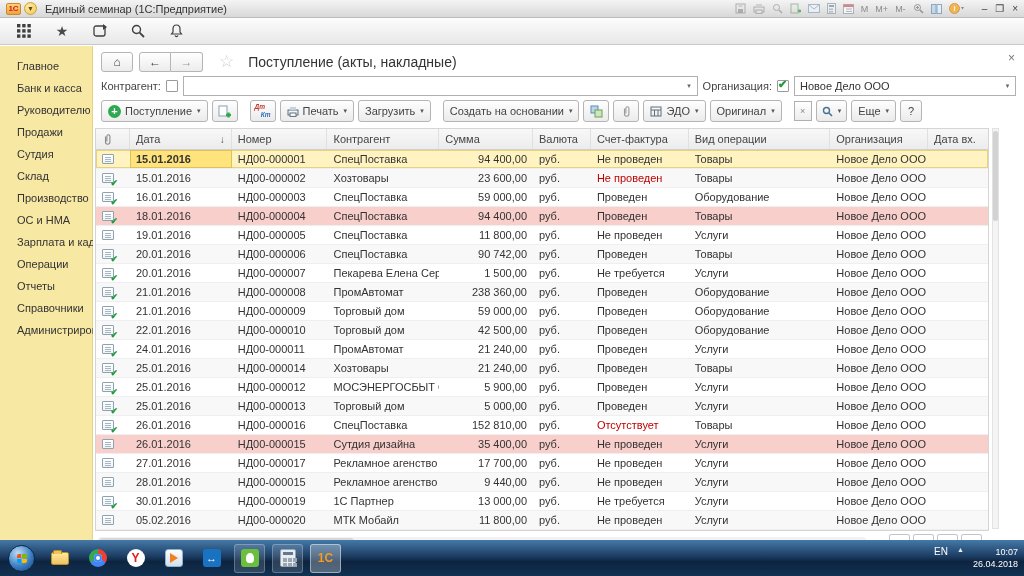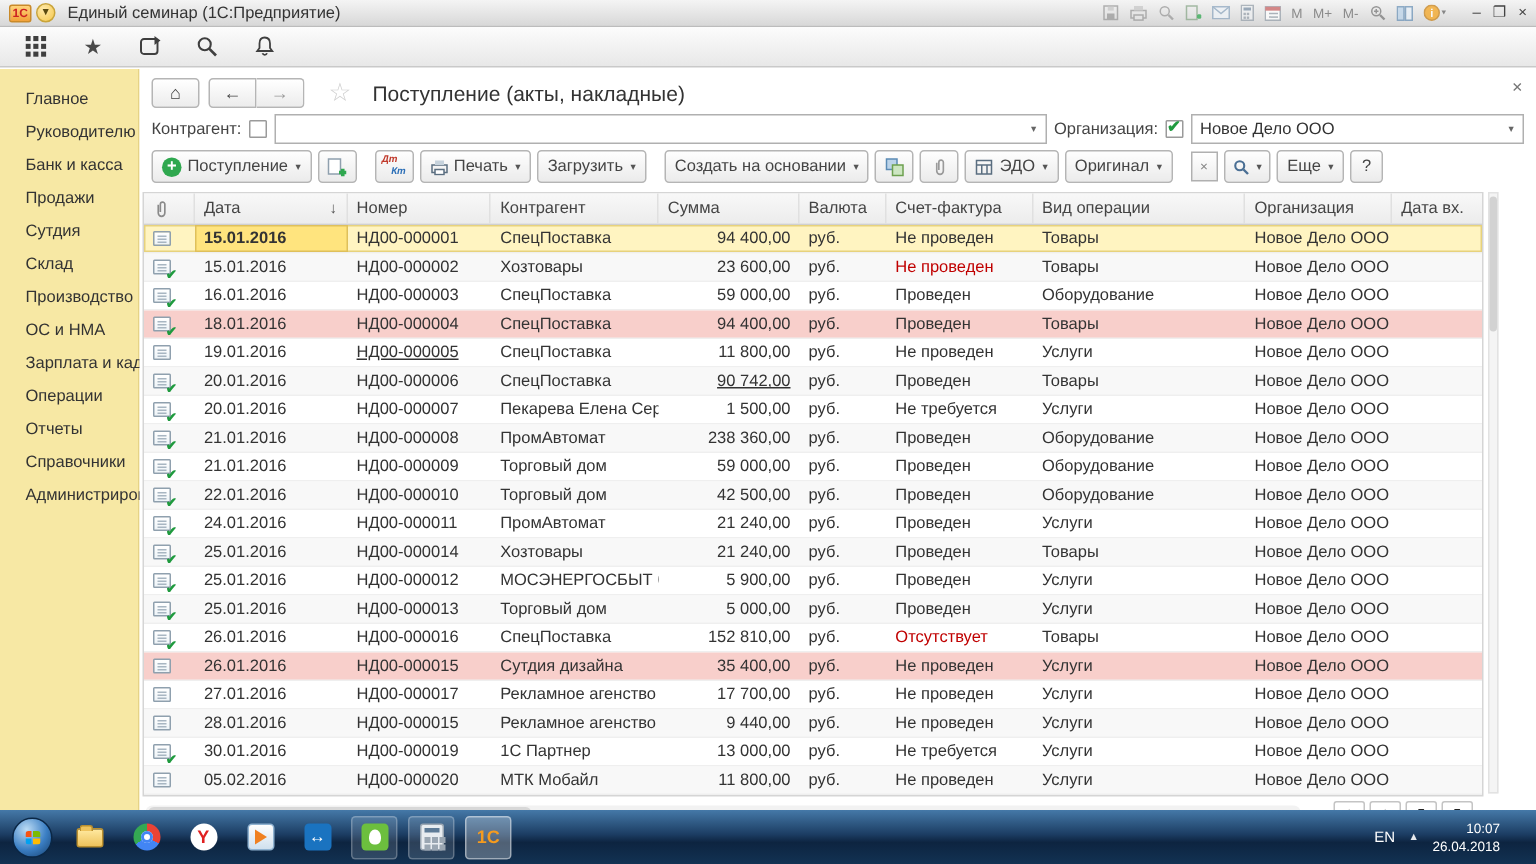--- a/index.html
+++ b/index.html
@@ -129,21 +129,21 @@
   .play{width:0;height:0;border-left:8px solid #f08020;border-top:5px solid transparent;border-bottom:5px solid transparent;}
   .tv{width:18px;height:18px;border-radius:3px;background:#1a73c0;color:#fff;font-size:11px;font-weight:bold;
       display:flex;align-items:center;justify-content:center;}
   .greenapp{width:18px;height:18px;border-radius:3px;background:#6cbf3e;display:flex;align-items:center;justify-content:center;}
   .greenapp i{width:8px;height:10px;background:#fff;border-radius:50% 50% 40% 40%;}
   .calc{width:16px;height:18px;border-radius:2px;background:#e8ecf0;border:1px solid #9aa6b2;position:relative;}
   .calc::before{content:"";position:absolute;top:2px;left:2px;right:2px;height:3px;background:#5d7a96;}
   .calc::after{content:"";position:absolute;top:8px;left:2px;width:4px;height:4px;background:#9aa6b2;
                box-shadow:5px 0 0 #9aa6b2,10px 0 0 #9aa6b2,0 5px 0 #9aa6b2,5px 5px 0 #9aa6b2,10px 5px 0 #9aa6b2;}
   .onec-task{color:#f59b1e;font-weight:bold;font-size:12px;}
-  .tray{margin-left:auto;display:flex;align-items:center;gap:9px;padding-right:24px;color:#fff;}
+  .tray{margin-left:auto;display:flex;align-items:flex-start;gap:9px;padding-right:6px;color:#fff;}
   .lang{font-size:10px;cursor:pointer;}
   .tray-arrow{font-size:7px;cursor:pointer;opacity:.9;}
   .clock{font-size:9px;text-align:right;line-height:1.35;cursor:default;}
 
   svg{display:block;}
 </style>
 </head>
 <body>
 
 <div class="screen">
@@ -269,22 +269,22 @@
       <svg width="13" height="14">
           <path d="M6.5 1 C4 1 3 3 3 5 L3 8 L1.5 10 L11.5 10 L10 8 L10 5 C10 3 9 1 6.5 1 Z" fill="none" stroke="#3f3f3f" stroke-width="1.2"></path>
           <path d="M5 11.5 a1.6 1.6 0 0 0 3 0" fill="none" stroke="#3f3f3f" stroke-width="1.2"></path>
         </svg>
     </span>
   </div>
 
   <div class="main">
     <div class="sidebar" id="sidebar">
         <div class="sb-item">Главное</div>
+        <div class="sb-item">Банк и касса</div>
         <div class="sb-item">Руководителю</div>
-        <div class="sb-item">Банк и касса</div>
         <div class="sb-item">Продажи</div>
         <div class="sb-item">Сутдия</div>
         <div class="sb-item">Склад</div>
         <div class="sb-item">Производство</div>
         <div class="sb-item">ОС и НМА</div>
         <div class="sb-item">Зарплата и кадры</div>
         <div class="sb-item">Операции</div>
         <div class="sb-item">Отчеты</div>
         <div class="sb-item">Справочники</div>
         <div class="sb-item">Администрирование</div>
@@ -489,37 +489,37 @@
                 <div class="cell c-invoice" style="width: 98px;">Проведен</div>
                 <div class="cell c-optype" style="width: 142px;">Товары</div>
                 <div class="cell c-org" style="width: 98px;">Новое Дело ООО</div>
                 <div class="cell c-datein" style="width: 60px;"></div>
               </div>
               <div class="row">
                 <div class="cell c-attach" style="width: 34px;">
                   <span class="doc"></span>
                 </div>
                 <div class="cell c-date" style="width: 102px;">19.01.2016</div>
-                <div class="cell c-number" style="width: 96px; text-decoration: underline;">НД00-000005</div>
+                <div class="cell c-number" style="width: 96px;">НД00-000005</div>
                 <div class="cell c-counterparty" style="width: 112px;">СпецПоставка</div>
                 <div class="cell c-sum" style="width: 94px;">11 800,00</div>
                 <div class="cell c-currency" style="width: 58px;">руб.</div>
                 <div class="cell c-invoice" style="width: 98px;">Не проведен</div>
                 <div class="cell c-optype" style="width: 142px;">Услуги</div>
                 <div class="cell c-org" style="width: 98px;">Новое Дело ООО</div>
                 <div class="cell c-datein" style="width: 60px;"></div>
               </div>
               <div class="row">
                 <div class="cell c-attach" style="width: 34px;">
                   <span class="doc posted"></span>
                 </div>
                 <div class="cell c-date" style="width: 102px;">20.01.2016</div>
                 <div class="cell c-number" style="width: 96px;">НД00-000006</div>
                 <div class="cell c-counterparty" style="width: 112px;">СпецПоставка</div>
-                <div class="cell c-sum" style="width: 94px; text-decoration: underline;">90 742,00</div>
+                <div class="cell c-sum" style="width: 94px;">90 742,00</div>
                 <div class="cell c-currency" style="width: 58px;">руб.</div>
                 <div class="cell c-invoice" style="width: 98px;">Проведен</div>
                 <div class="cell c-optype" style="width: 142px;">Товары</div>
                 <div class="cell c-org" style="width: 98px;">Новое Дело ООО</div>
                 <div class="cell c-datein" style="width: 60px;"></div>
               </div>
               <div class="row">
                 <div class="cell c-attach" style="width: 34px;">
                   <span class="doc posted"></span>
                 </div>

